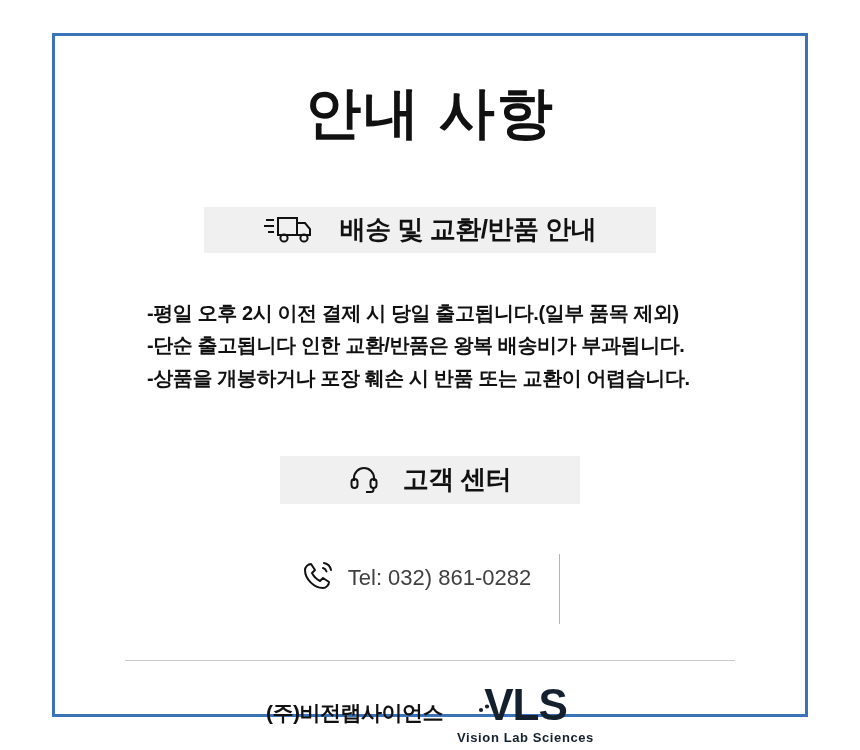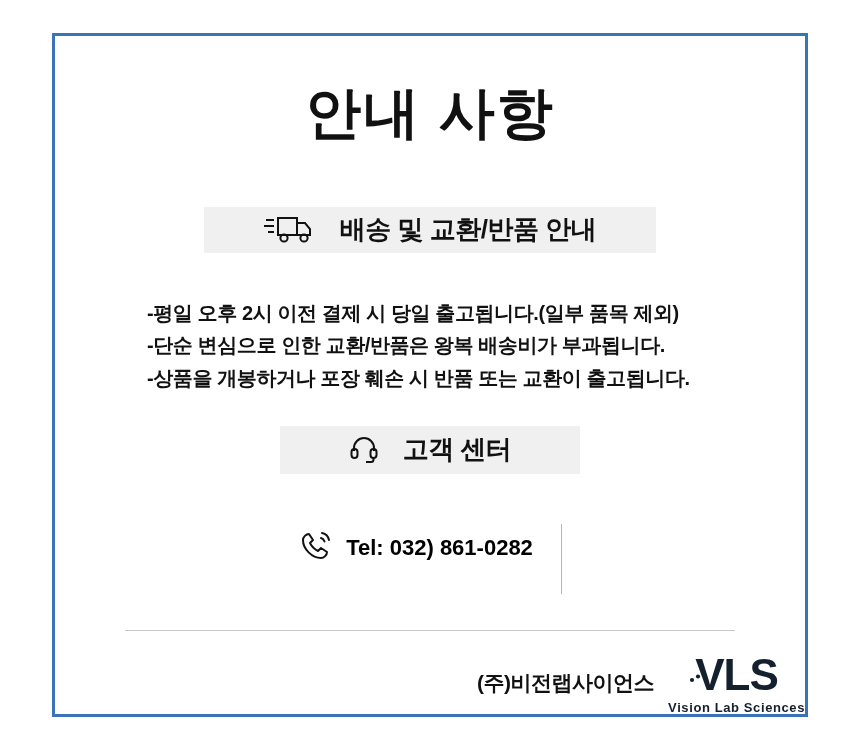--- a/index.html
+++ b/index.html
@@ -54,21 +54,21 @@
     box-sizing: border-box;
   }
 
   .banner-shipping {
     margin-top: 64px;
     width: 452px;
     height: 46px;
   }
 
   .banner-support {
-    margin-top: 32px;
+    margin-top: 62px;
     width: 300px;
     height: 48px;
   }
 
   .banner-label {
     font-size: 26px;
     font-weight: 700;
     color: #111111;
     letter-spacing: -0.5px;
   }
@@ -116,22 +116,22 @@
     padding-left: 30px;
   }
   .contact-right-top {
     display: flex;
     align-items: center;
     gap: 12px;
   }
 
   .contact-text {
     font-size: 22px;
-    font-weight: 700;
-    color: #000000;
+    font-weight: 400;
+    color: #404040;
     white-space: nowrap;
   }
 
   .contact-note {
     margin-top: 12px;
     font-size: 15px;
     color: #111111;
     text-align: right;
     letter-spacing: -0.3px;
   }
@@ -140,21 +140,21 @@
     margin: 36px auto 0 auto;
     width: 610px;
     height: 1px;
     background: #c9c9c9;
   }
 
   .footer {
     margin-top: 22px;
     display: flex;
     align-items: center;
-    justify-content: flex-end;
+    justify-content: center;
     gap: 14px;
   }
 
   .company-name {
     font-size: 21px;
     font-weight: 700;
     color: #111111;
     letter-spacing: -0.5px;
   }
 
@@ -206,22 +206,22 @@
           </g>
           <circle cx="20" cy="27" r="3.6" fill="none" stroke="#111111" stroke-width="2"></circle>
           <circle cx="40" cy="27" r="3.6" fill="none" stroke="#111111" stroke-width="2"></circle>
         </svg>
       </span>
       <span class="banner-label">배송 및 교환/반품 안내</span>
     </div>
 
     <ul class="notice-list">
       <li>-평일 오후 2시 이전 결제 시 당일 출고됩니다.(일부 품목 제외)</li>
-      <li>-단순 변심으로 인한 교환/반품은 왕복 배송비가 부과됩니다.</li>
-      <li>-상품을 개봉하거나 포장 훼손 시 반품 또는 교환이 출고됩니다.</li>
+      <li>-단순 출고됩니다 인한 교환/반품은 왕복 배송비가 부과됩니다.</li>
+      <li>-상품을 개봉하거나 포장 훼손 시 반품 또는 교환이 어렵습니다.</li>
     </ul>
 
     <div class="section-banner banner-support">
       <span class="headset-icon">
         <svg width="30" height="30" viewBox="0 0 30 30" xmlns="http://www.w3.org/2000/svg">
           <path d="M5 18 V15 A10 10 0 0 1 25 15 V18" fill="none" stroke="#111111" stroke-width="2"></path>
           <rect x="2.5" y="16" width="6" height="9" rx="3" fill="none" stroke="#111111" stroke-width="2"></rect>
           <rect x="21.5" y="16" width="6" height="9" rx="3" fill="none" stroke="#111111" stroke-width="2"></rect>
           <path d="M24.5 25 V26.5 A2.5 2.5 0 0 1 22 29 H17" fill="none" stroke="#111111" stroke-width="2"></path>
         </svg>

